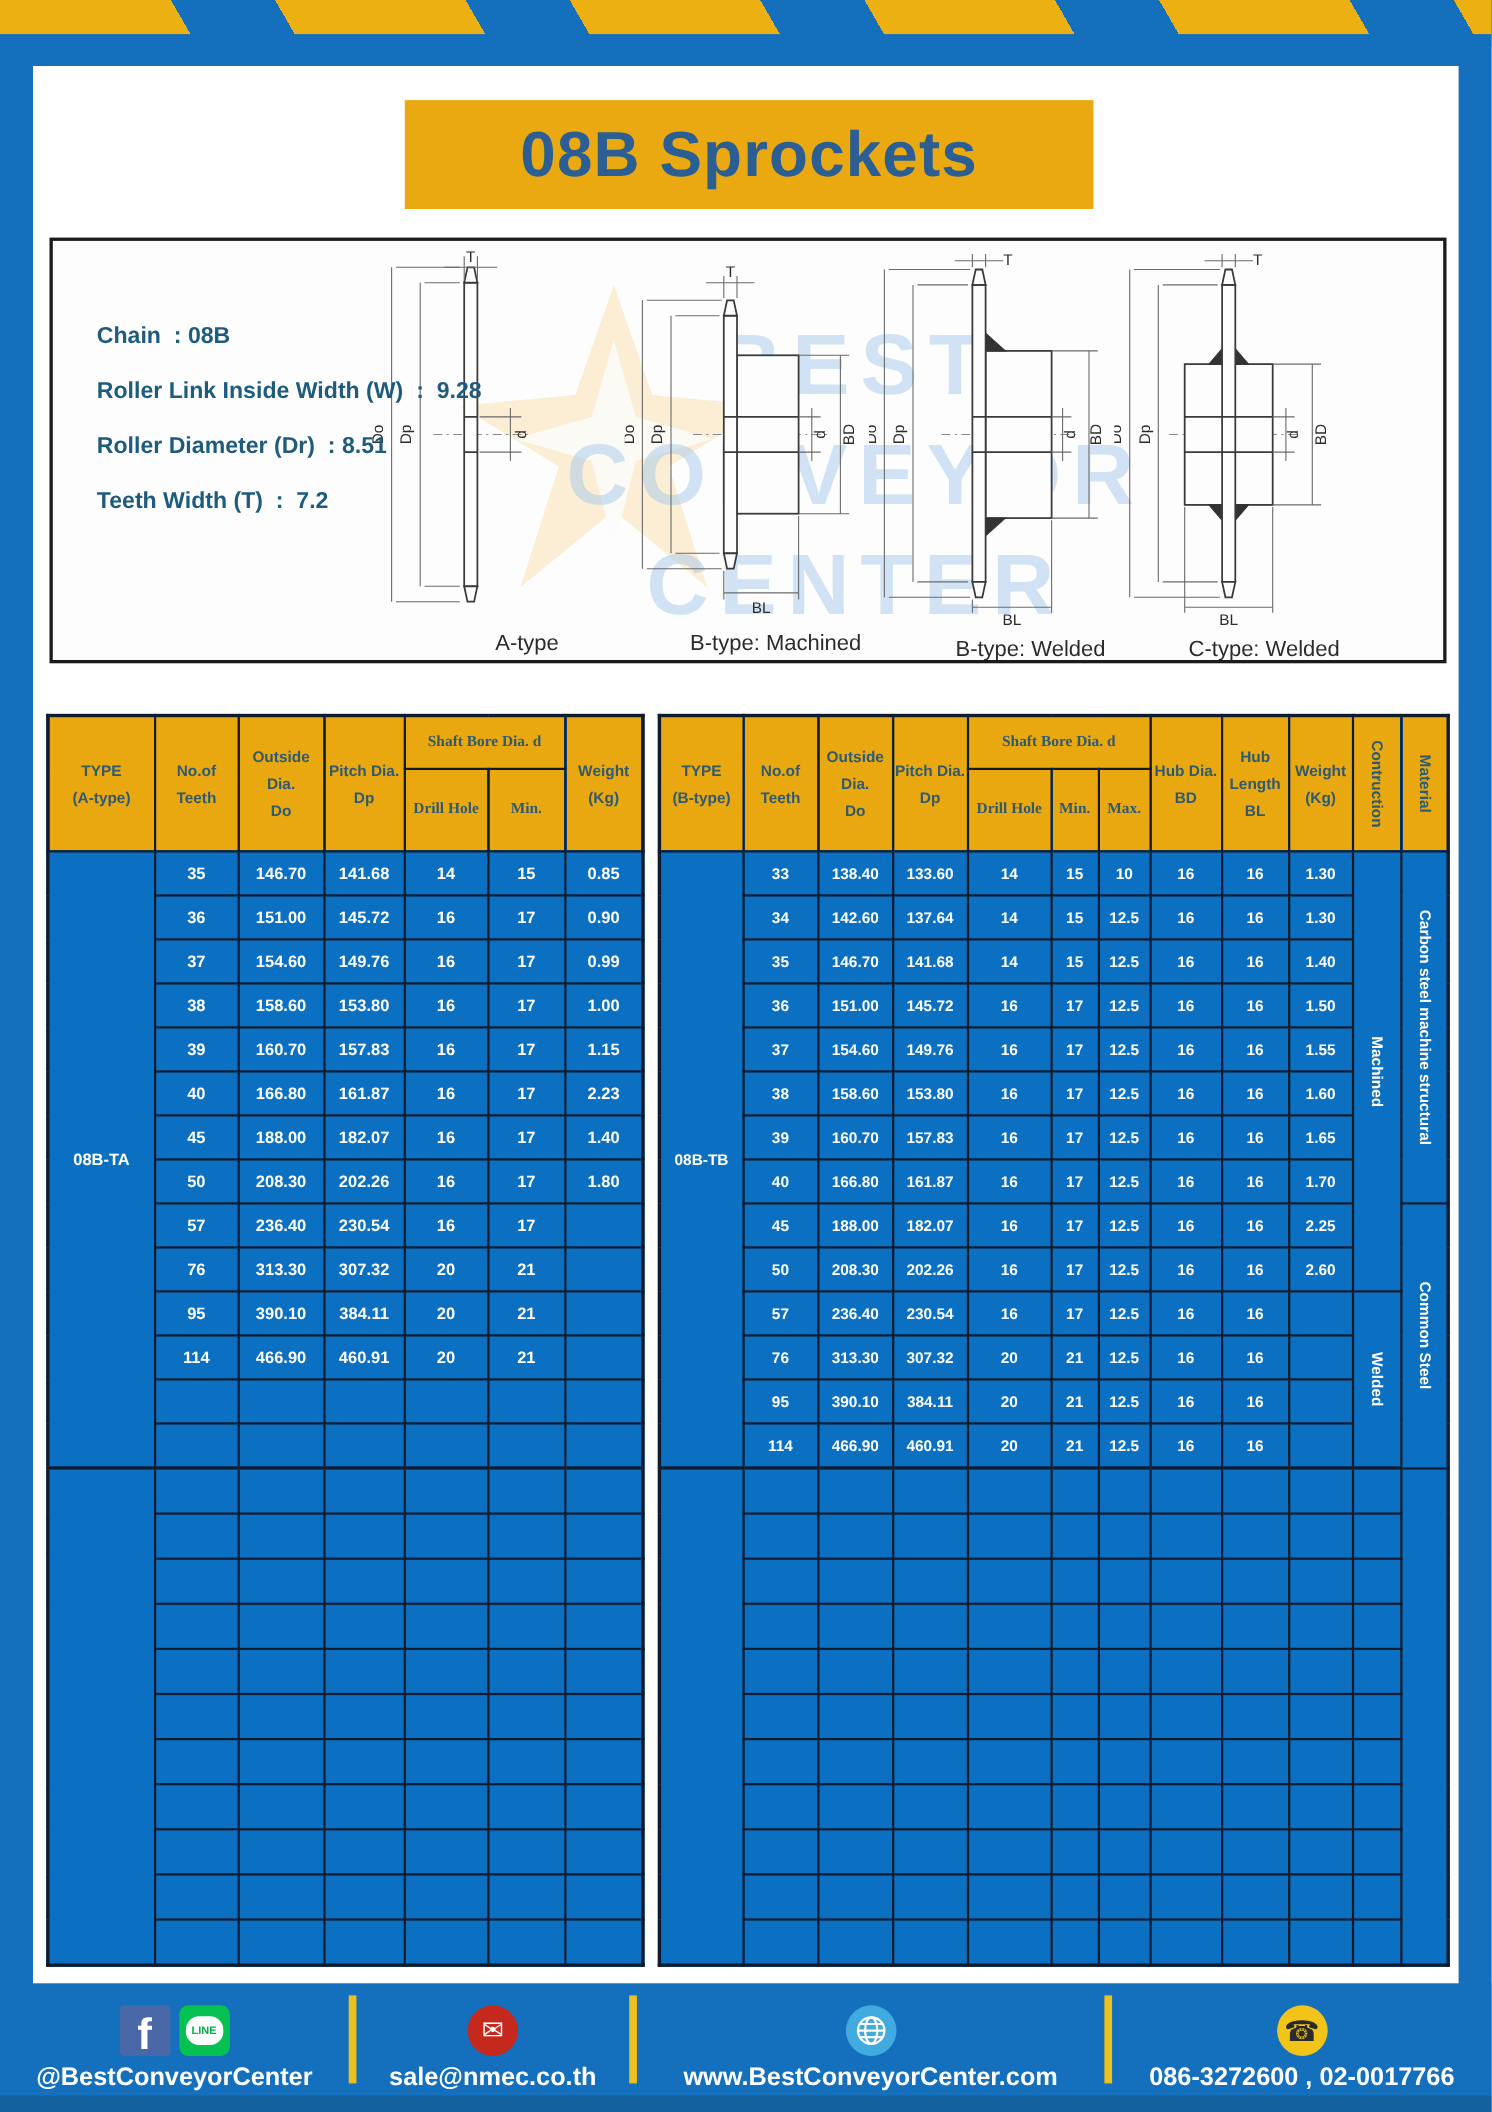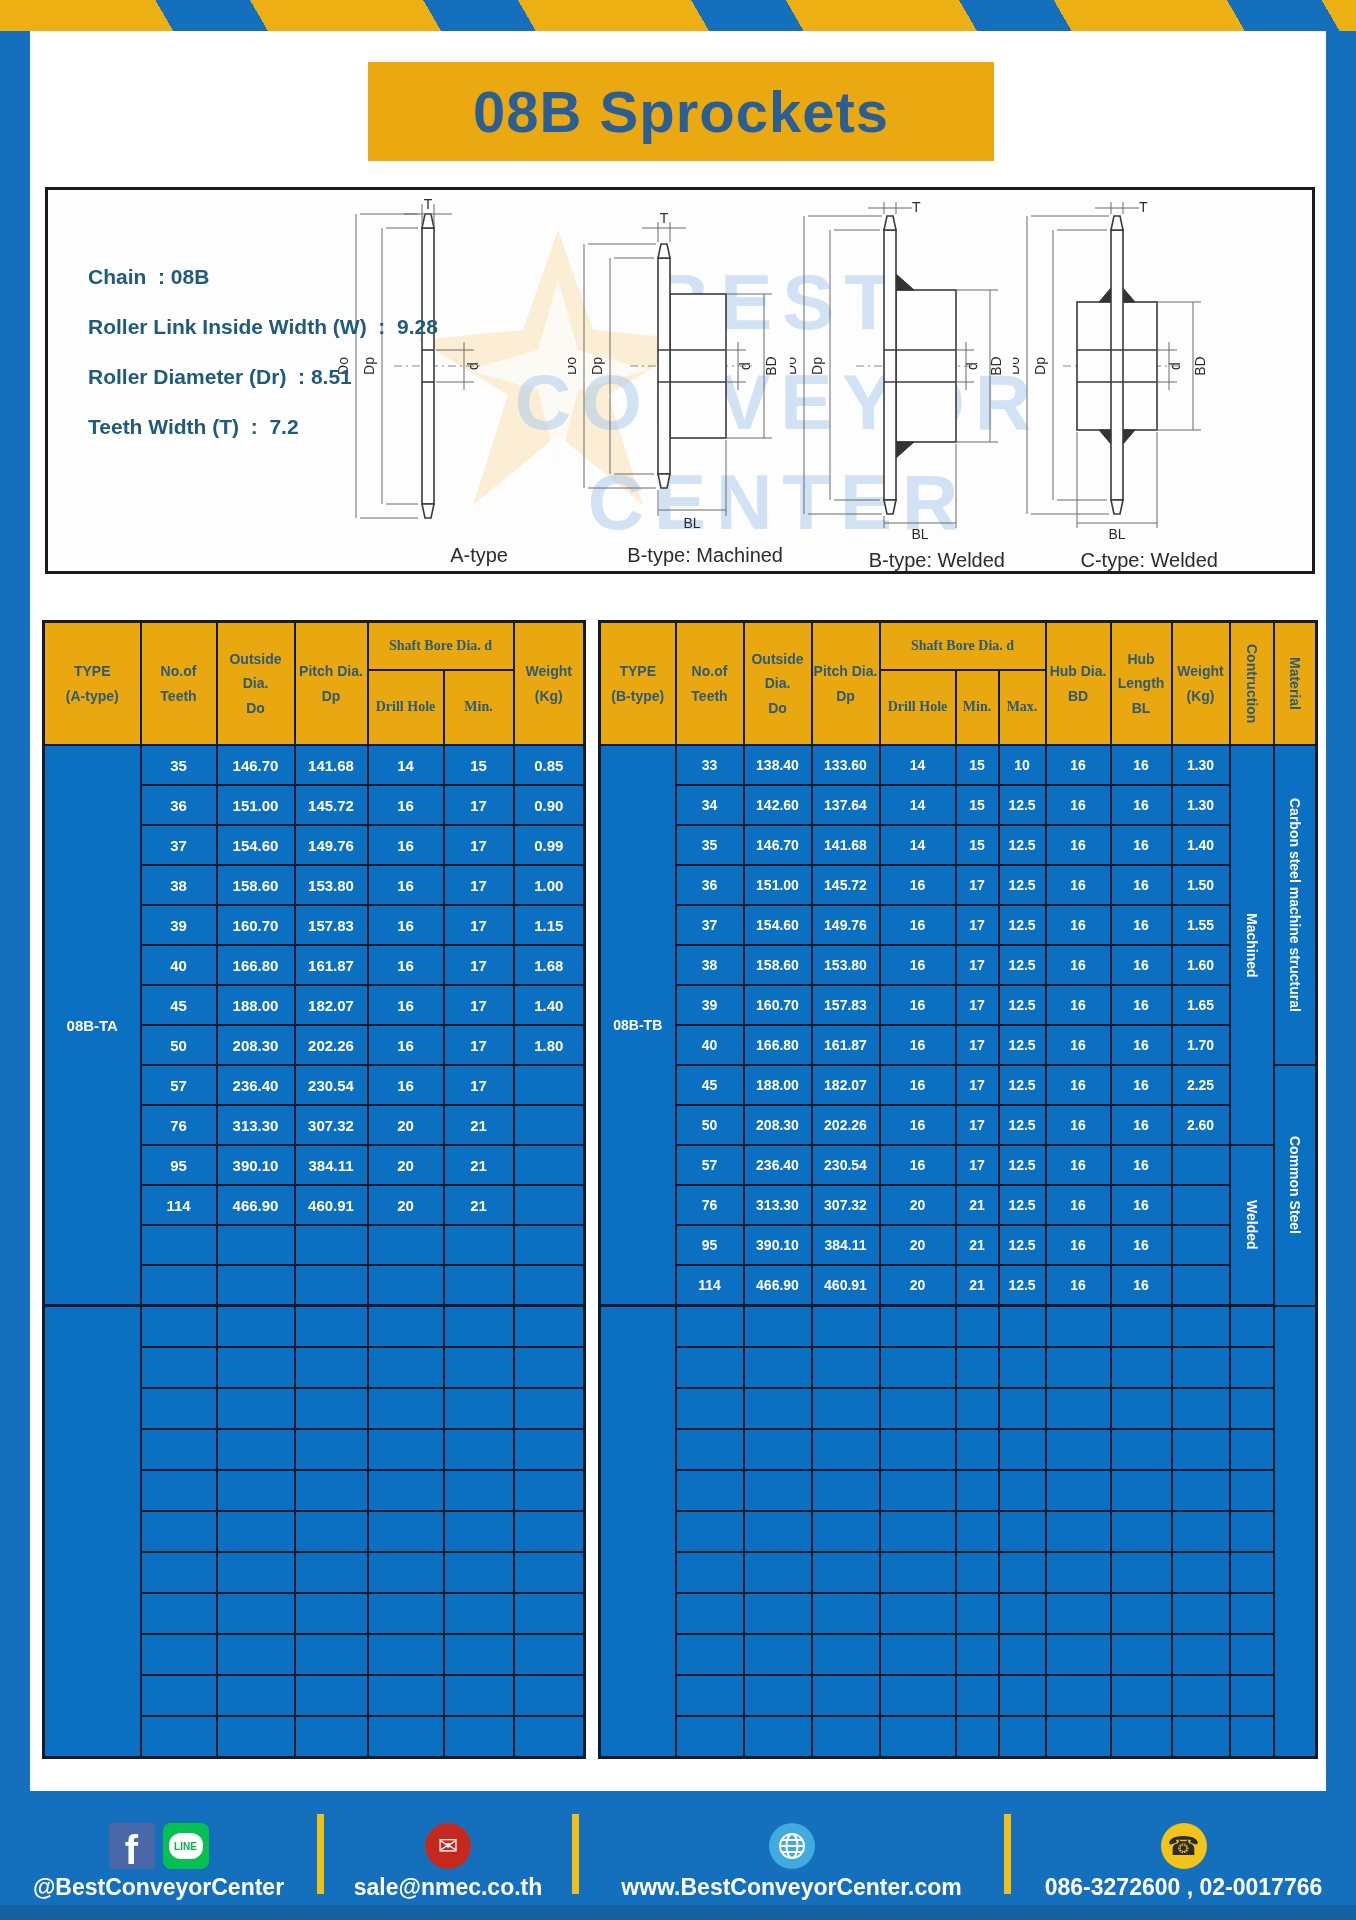--- a/index.html
+++ b/index.html
@@ -8,21 +8,21 @@
     background:#1470bd;
     font-family:"Liberation Sans", sans-serif;
   }
   
   .top-bar{position:absolute;left:0;top:0;width:1356px;height:43px;background:#1470bd;}
   .top-bar .stripes{
     position:absolute;left:0;top:0;right:0;height:31px;
     background:repeating-linear-gradient(60deg,#edb012 0 150px,#1470bd 150px 232px);
   }
   
-  .page{position:absolute;left:30px;top:31px;width:1296px;height:1760px;background:#ffffff;}
+  .page{position:absolute;left:30px;top:60px;width:1296px;height:1760px;background:#ffffff;}
   
   .title-banner{
     position:absolute;left:338px;top:31px;width:626px;height:99px;
     background:#eaa911;display:flex;align-items:center;justify-content:center;
   }
   .title-banner .t{
     font-size:58px;font-weight:bold;color:#2b5f94;letter-spacing:1px;
   }
   
   .diagram-box{
@@ -347,21 +347,21 @@
           <td>16</td>
           <td>17</td>
           <td>1.15</td>
         </tr>
         <tr class="upper-row">
           <td>40</td>
           <td>166.80</td>
           <td>161.87</td>
           <td>16</td>
           <td>17</td>
-          <td>1.68</td>
+          <td>2.23</td>
         </tr>
         <tr class="upper-row">
           <td>45</td>
           <td>188.00</td>
           <td>182.07</td>
           <td>16</td>
           <td>17</td>
           <td>1.40</td>
         </tr>
         <tr class="upper-row">

